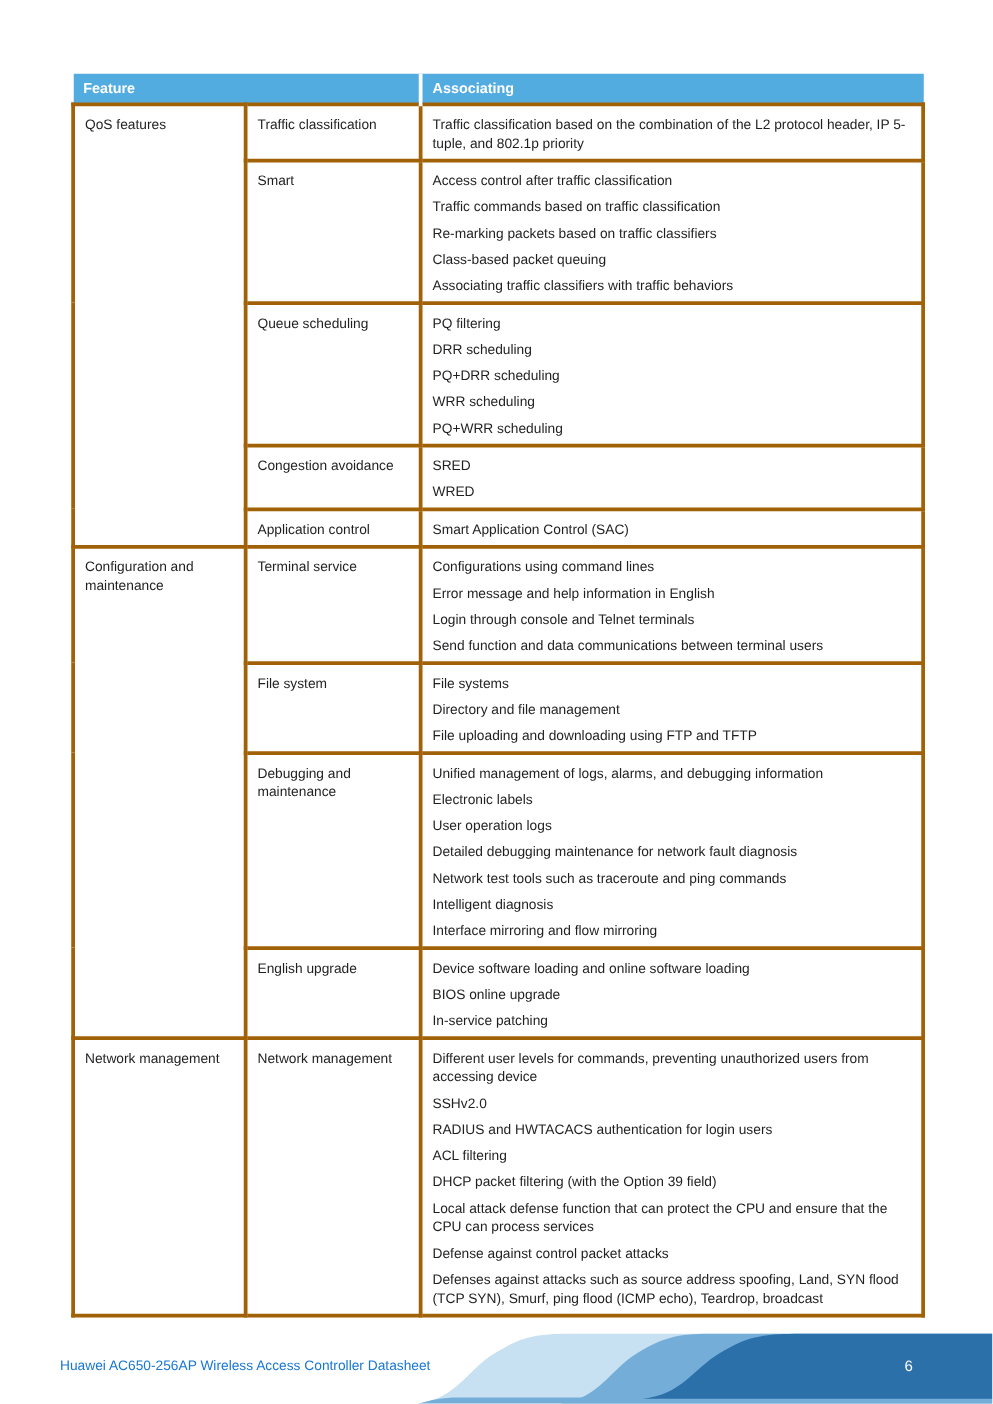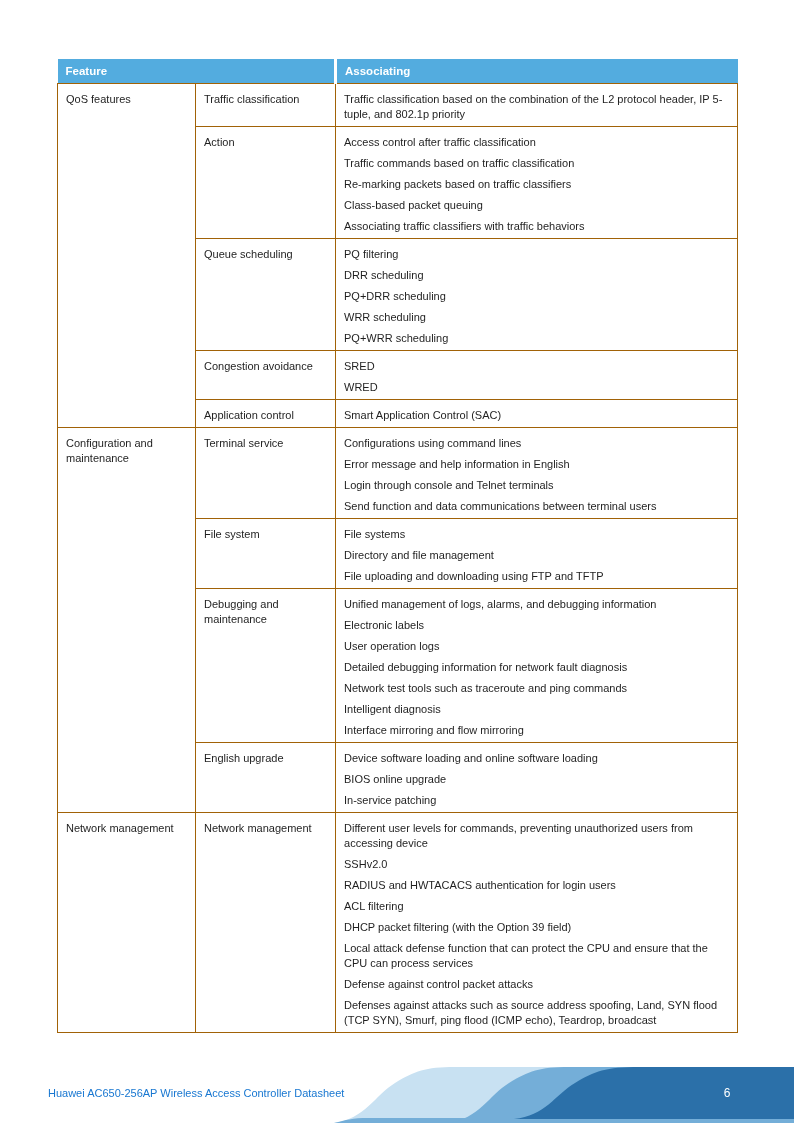--- a/index.html
+++ b/index.html
@@ -33,21 +33,21 @@
     font-weight: bold;
     text-align: left;
     padding: 5px 8px 4px 8px;
     border: none;
     height: 24px;
   }
   table.feature-table th.desc-header {
     border-left: 3px solid #ffffff;
   }
   table.feature-table td {
-    border: 1px solid #a16207;
+    border: 3px solid #a16207;
     vertical-align: top;
     padding: 8px 8px 4px 8px;
     line-height: 15px;
   }
   td.category-cell, td.feature-cell { line-height: 15px; }
   td.description-cell p {
     margin: 0 0 6px 0;
     line-height: 15px;
   }
   td.description-cell p:last-child { margin-bottom: 0; }
@@ -94,21 +94,21 @@
     </thead>
     <tbody id="table-body">
         <tr>
           <td class="category-cell" rowspan="5">QoS features</td>
           <td class="feature-cell">Traffic classification</td>
           <td class="description-cell">
             <p>Traffic classification based on the combination of the L2 protocol header, IP 5-tuple, and 802.1p priority</p>
           </td>
         </tr>
         <tr>
-          <td class="feature-cell">Action</td>
+          <td class="feature-cell">Smart</td>
           <td class="description-cell">
             <p>Access control after traffic classification</p>
             <p>Traffic commands based on traffic classification</p>
             <p>Re-marking packets based on traffic classifiers</p>
             <p>Class-based packet queuing</p>
             <p>Associating traffic classifiers with traffic behaviors</p>
           </td>
         </tr>
         <tr>
           <td class="feature-cell">Queue scheduling</td>
@@ -150,21 +150,21 @@
             <p>Directory and file management</p>
             <p>File uploading and downloading using FTP and TFTP</p>
           </td>
         </tr>
         <tr>
           <td class="feature-cell">Debugging and maintenance</td>
           <td class="description-cell">
             <p>Unified management of logs, alarms, and debugging information</p>
             <p>Electronic labels</p>
             <p>User operation logs</p>
-            <p>Detailed debugging information for network fault diagnosis</p>
+            <p>Detailed debugging maintenance for network fault diagnosis</p>
             <p>Network test tools such as traceroute and ping commands</p>
             <p>Intelligent diagnosis</p>
             <p>Interface mirroring and flow mirroring</p>
           </td>
         </tr>
         <tr>
           <td class="feature-cell">English upgrade</td>
           <td class="description-cell">
             <p>Device software loading and online software loading</p>
             <p>BIOS online upgrade</p>

